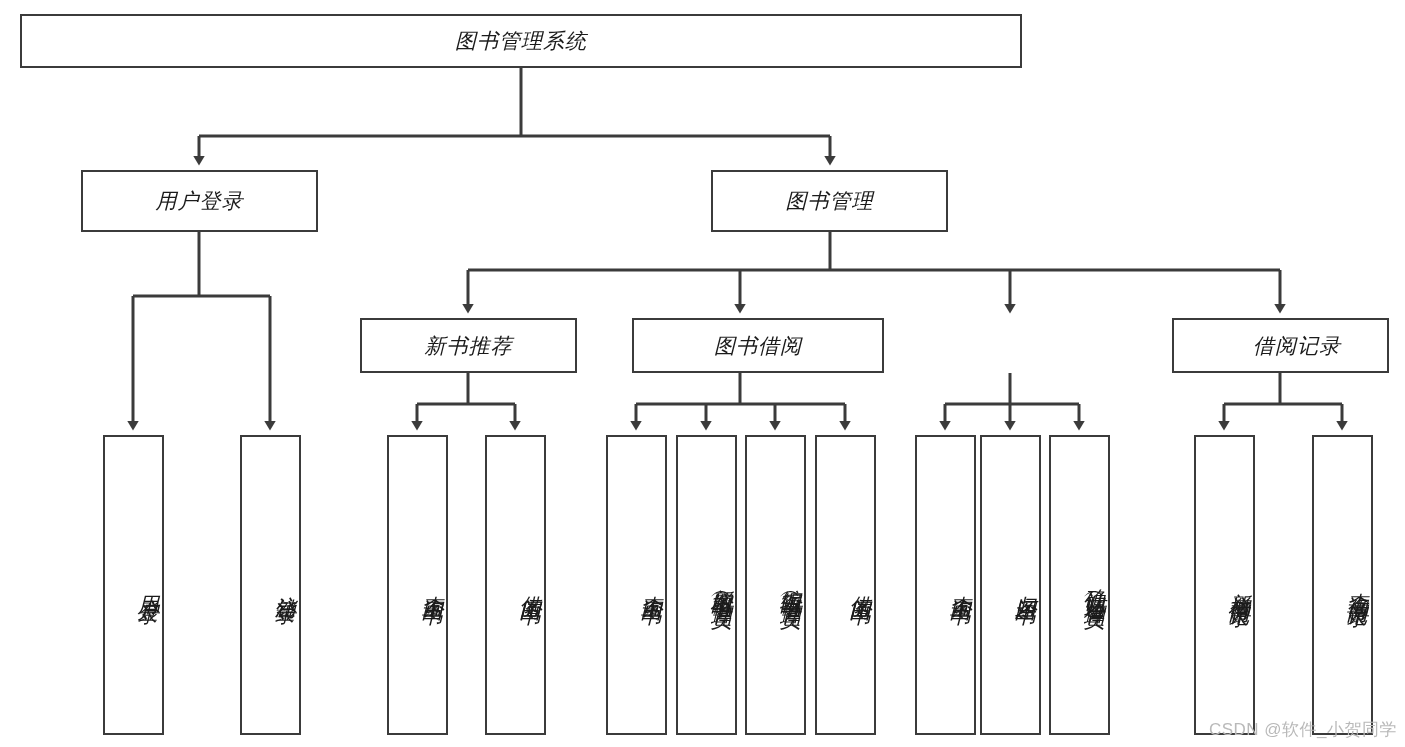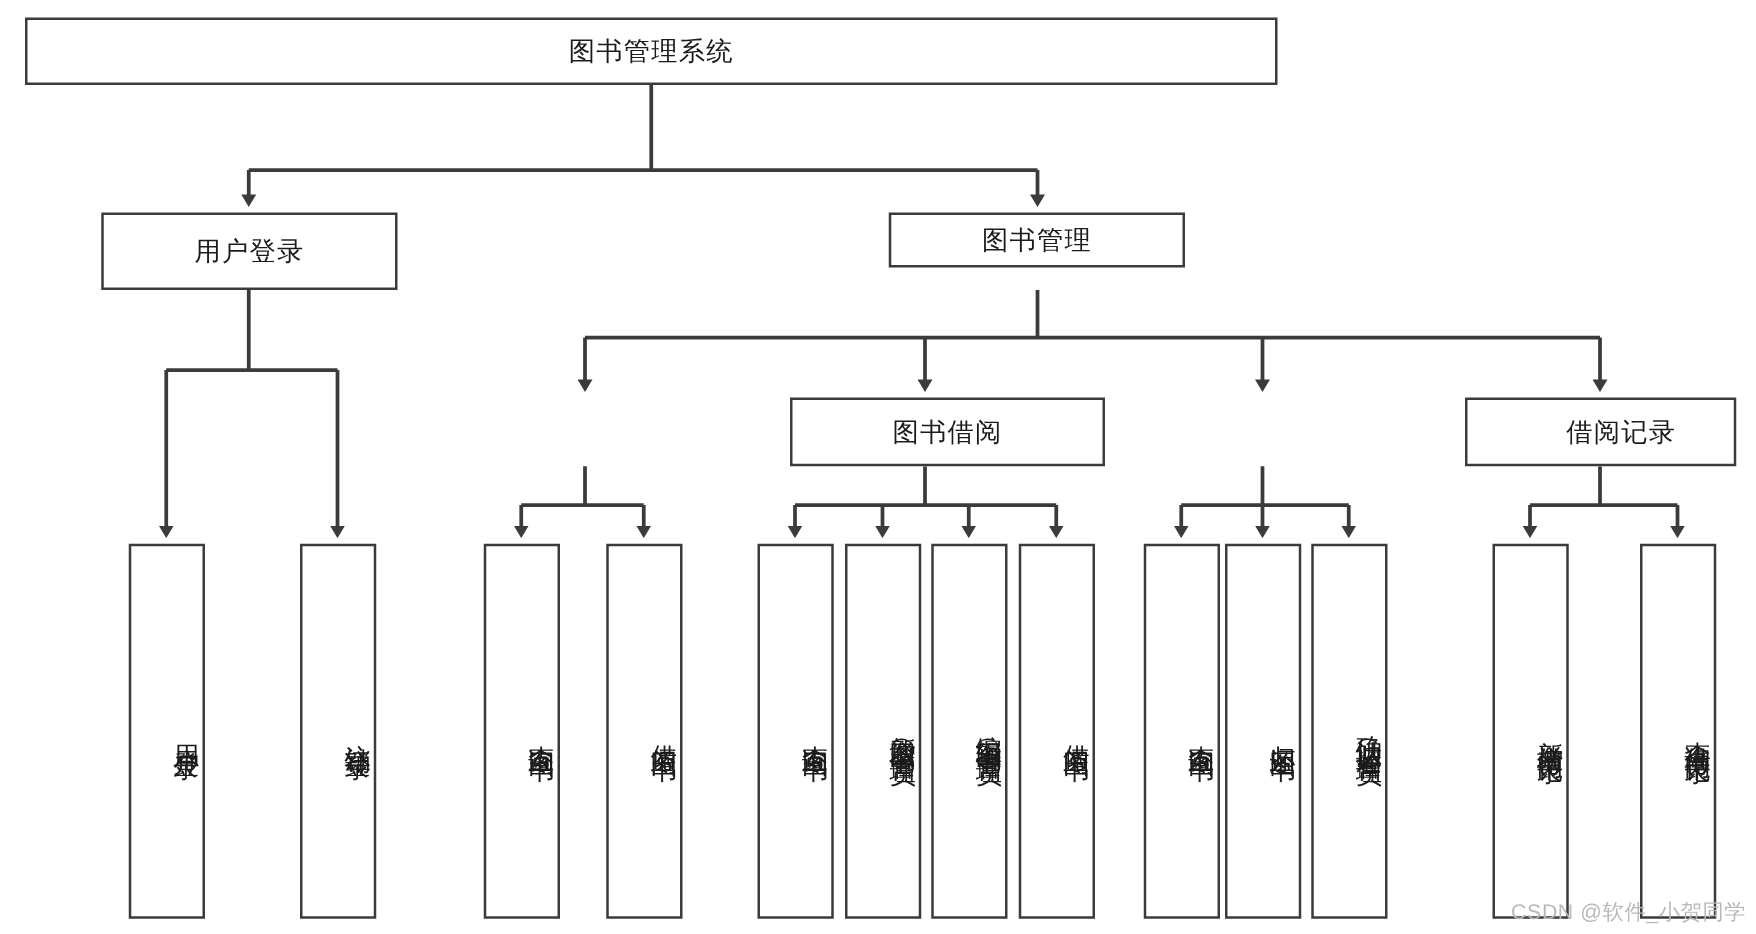--- a/index.html
+++ b/index.html
@@ -19,20 +19,21 @@
   }
   .node {
     position: absolute;
     box-sizing: border-box;
     border: 2px solid #3b3b3b;
     background: #ffffff;
     display: flex;
     align-items: center;
     justify-content: center;
     color: #1b1b1b;
+    font-style: italic;
   }
   .node.horiz {
     font-size: 21px;
     letter-spacing: 1px;
   }
   .node.vert {
     font-size: 21px;
     writing-mode: vertical-rl;
     text-orientation: upright;
     letter-spacing: 3px;
@@ -121,24 +122,27 @@
     </g>
   </svg>
 
   <div class="node horiz root-node" style="left:20px; top:14px; width:1002px; height:54px;">
     <span class="txt">图书管理系统</span>
   </div>
 
   <div class="node horiz" style="left:81px; top:170px; width:237px; height:62px;">
     <span class="txt">用户登录</span>
   </div>
-  <div class="node horiz" style="left:711px; top:170px; width:237px; height:44px;">
+  <div class="node horiz" style="left:711px; top:170px; width:237px; height:62px;">
     <span class="txt">图书管理</span>
   </div>
 
+  <div class="node horiz" style="left:360px; top:318px; width:217px; height:55px;">
+    <span class="txt">新书推荐</span>
+  </div>
   <div class="node horiz" style="left:632px; top:318px; width:252px; height:55px;">
     <span class="txt">图书借阅</span>
   </div>
   <div class="node horiz" style="left:1172px; top:318px; width:217px; height:55px;padding-left:33px;">
     <span class="txt">借阅记录</span>
   </div>
 
   <div class="node vert" style="left:103px; top:435px; width:61px; height:300px;">
     <span class="txt">用户登录</span>
   </div>

